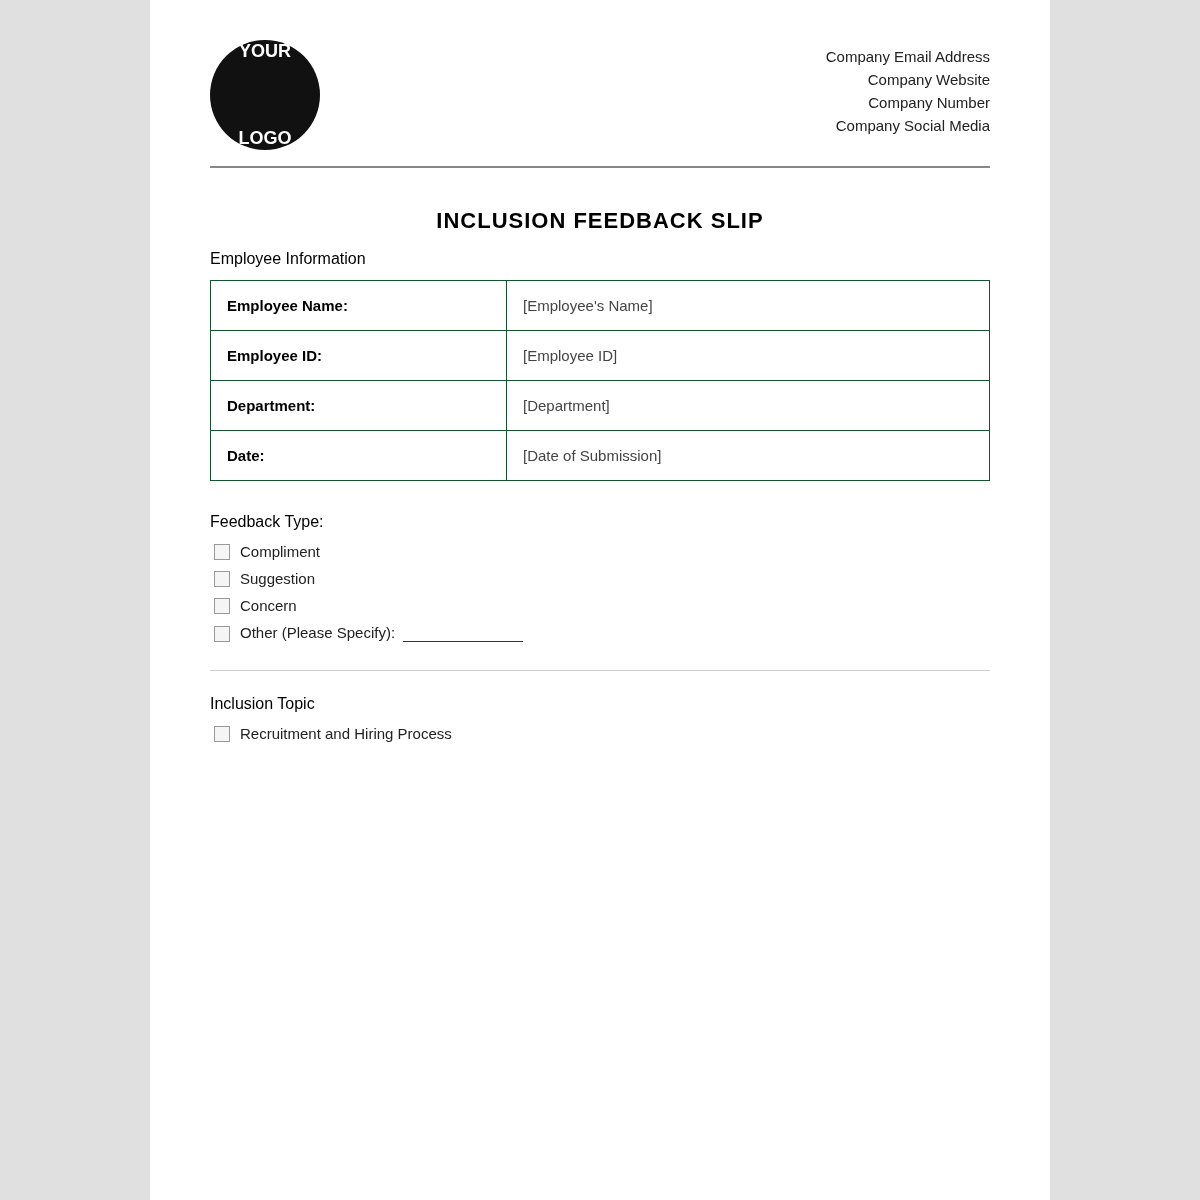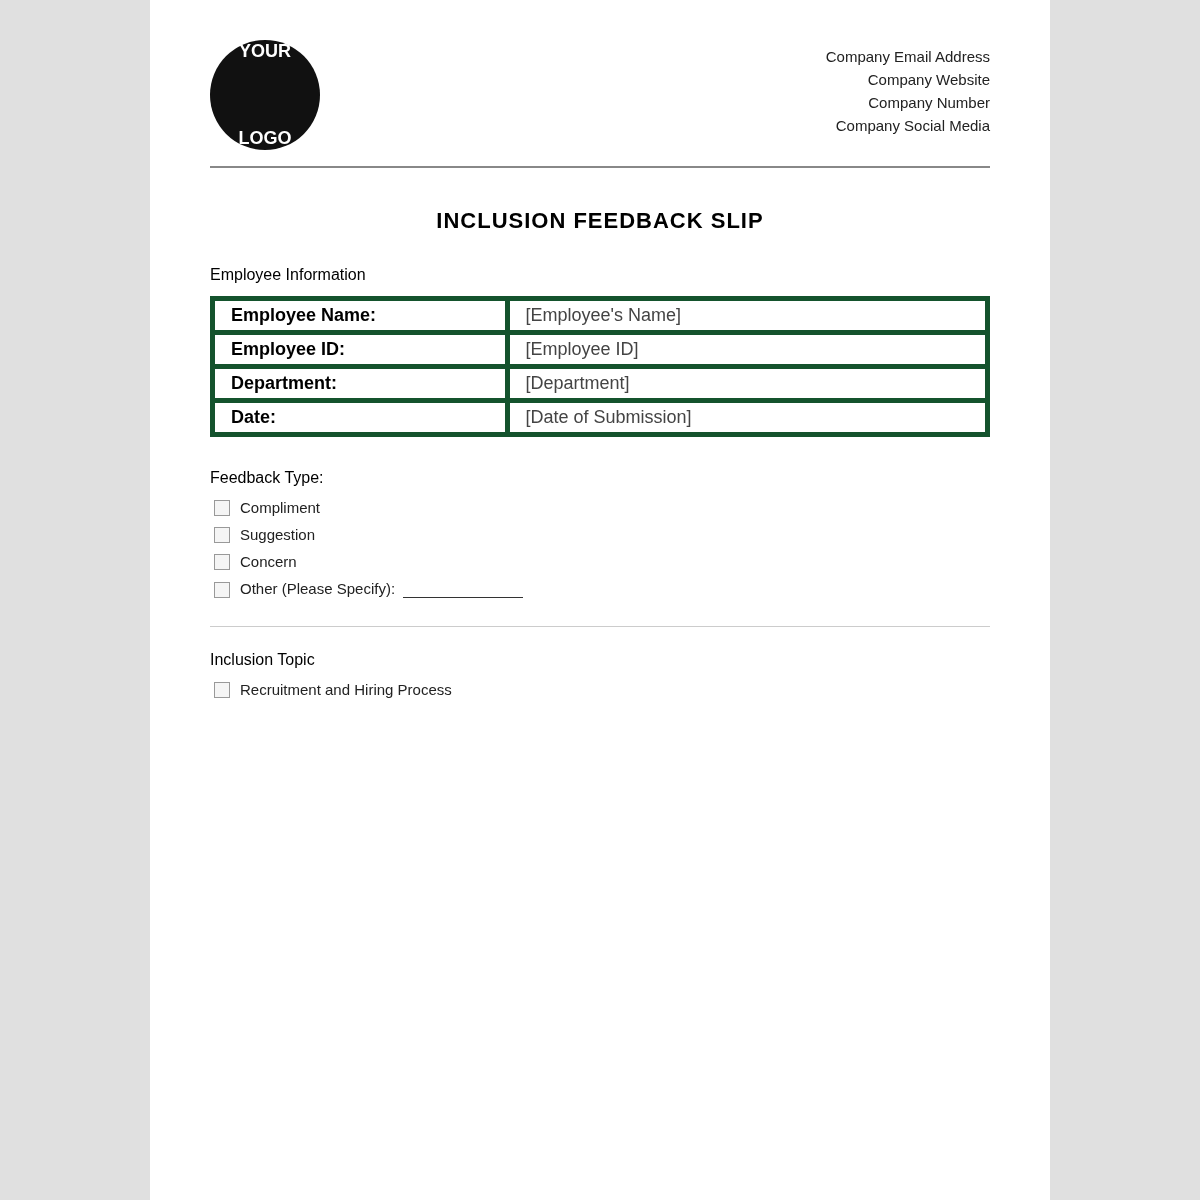--- a/index.html
+++ b/index.html
@@ -68,42 +68,42 @@
       border-top: 2px solid #888888;
       margin-bottom: 40px;
     }
 
     
     .form-title {
       text-align: center;
       font-size: 22px;
       font-weight: bold;
       letter-spacing: 1px;
-      margin-bottom: 32px;
+      margin-bottom: 16px;
       text-transform: uppercase;
     }
 
     
     .section-heading {
       font-size: 16px;
       font-weight: normal;
       margin-bottom: 12px;
     }
 
     
     .info-table {
       width: 100%;
       border-collapse: collapse;
       margin-bottom: 32px;
     }
 
     .info-table td {
-      border: 5px solid #14532d;
-      padding: 4px 16px;
-      font-size: 18px;
+      border: 1px solid #14532d;
+      padding: 16px 16px;
+      font-size: 15px;
       vertical-align: middle;
     }
 
     .info-table td.label-cell {
       font-weight: bold;
       width: 38%;
       background: #ffffff;
     }
 
     .info-table td.value-cell {

